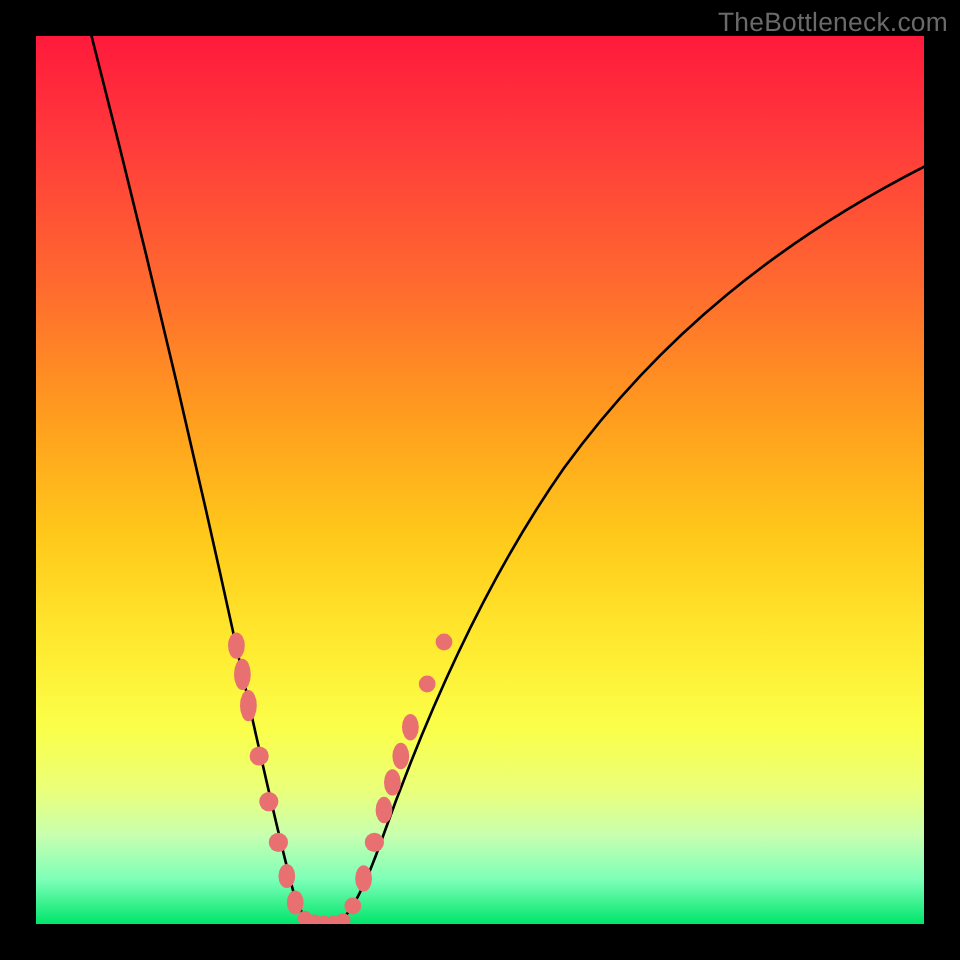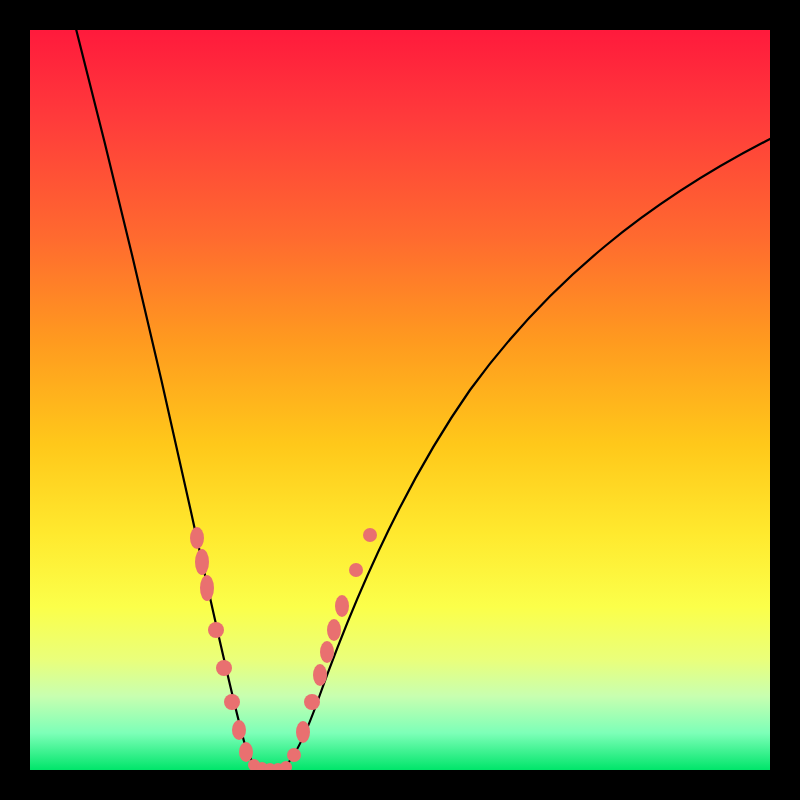--- a/index.html
+++ b/index.html
@@ -96,13 +96,14 @@
         <ellipse cx="290" cy="645" rx="7" ry="11"></ellipse>
         <ellipse cx="297" cy="622" rx="7" ry="11"></ellipse>
         <ellipse cx="304" cy="600" rx="7" ry="11"></ellipse>
         <ellipse cx="312" cy="576" rx="7" ry="11"></ellipse>
         <circle cx="326" cy="540" r="7"></circle>
         <circle cx="340" cy="505" r="7"></circle>
       </g>
     </svg>
   </div>
 
+  <div class="watermark">TheBottleneck.com</div>
 </div>
 
 </body></html>

